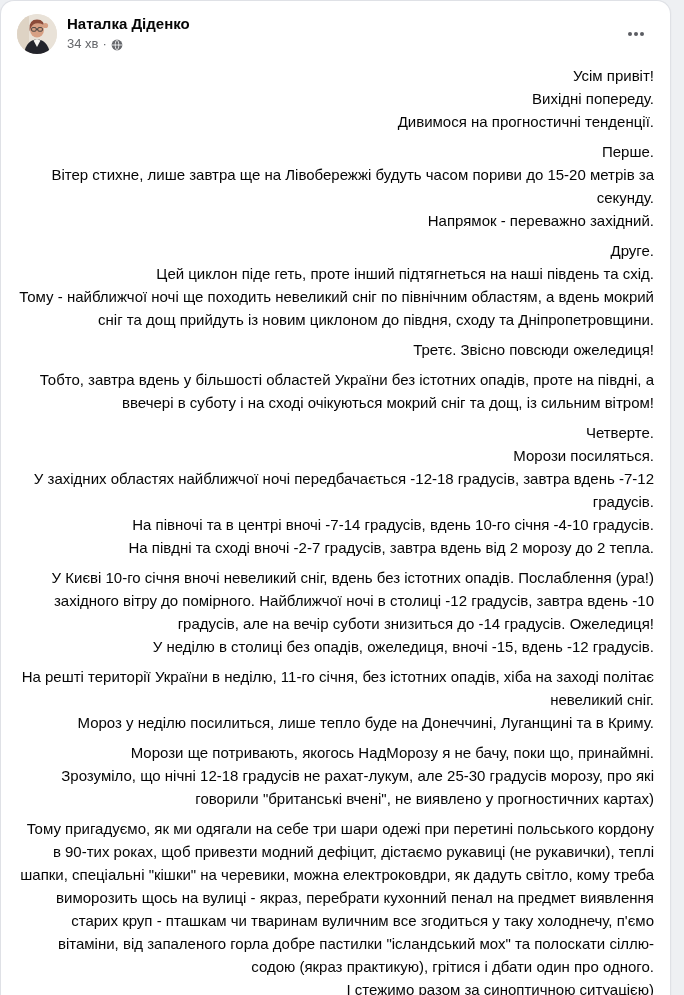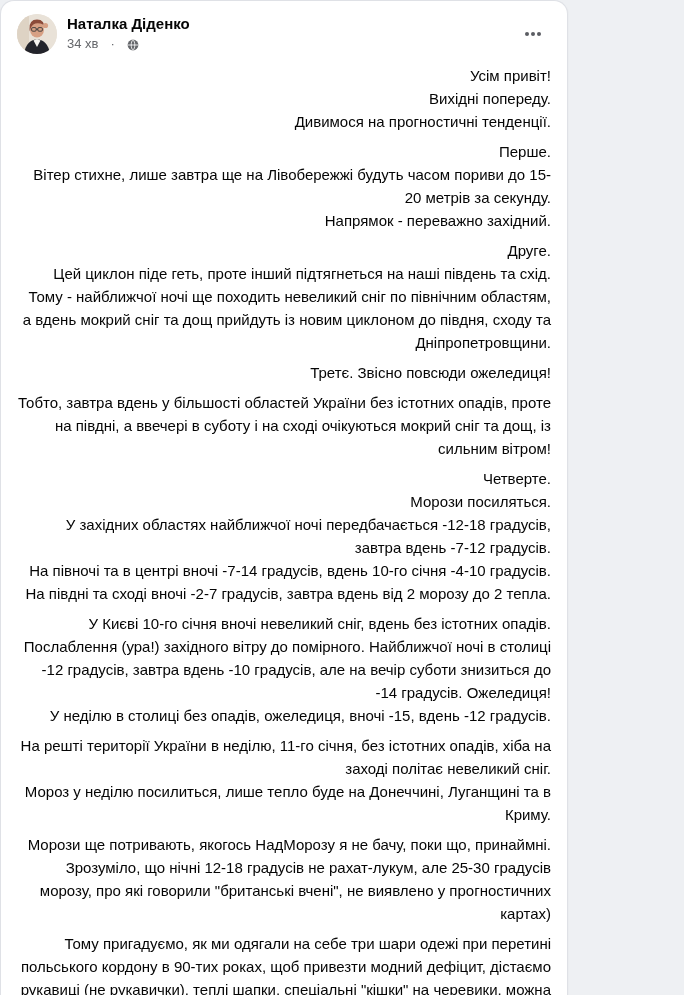--- a/index.html
+++ b/index.html
@@ -8,21 +8,21 @@
   }
   body {
     width: 684px;
     height: 995px;
     background: #eef0f3;
     font-family: "Liberation Sans", sans-serif;
     overflow: hidden;
   }
   .card {
     box-sizing: border-box;
-    width: 568px;
+    width: 671px;
     height: 995px;
     background: #ffffff;
     border: 1px solid #dfe1e6;
     border-bottom: none;
     border-radius: 14px 14px 0 0;
     box-shadow: 0 1px 2px rgba(0,0,0,0.06);
   }
   .post-header {
     display: flex;
     align-items: flex-start;
@@ -46,21 +46,21 @@
   .author-name {
     font-size: 15px;
     font-weight: 700;
     color: #050505;
     line-height: 20px;
     cursor: pointer;
   }
   .meta-row {
     display: flex;
     align-items: center;
-    gap: 12px;
+    gap: 4px;
     font-size: 13px;
     color: #65676b;
     line-height: 16px;
     margin-top: 2px;
   }
   .meta-row .timestamp { cursor: pointer; }
   .globe { display: inline-flex; margin-top: 1px; }
   .menu-button {
     background: none;
     border: none;

